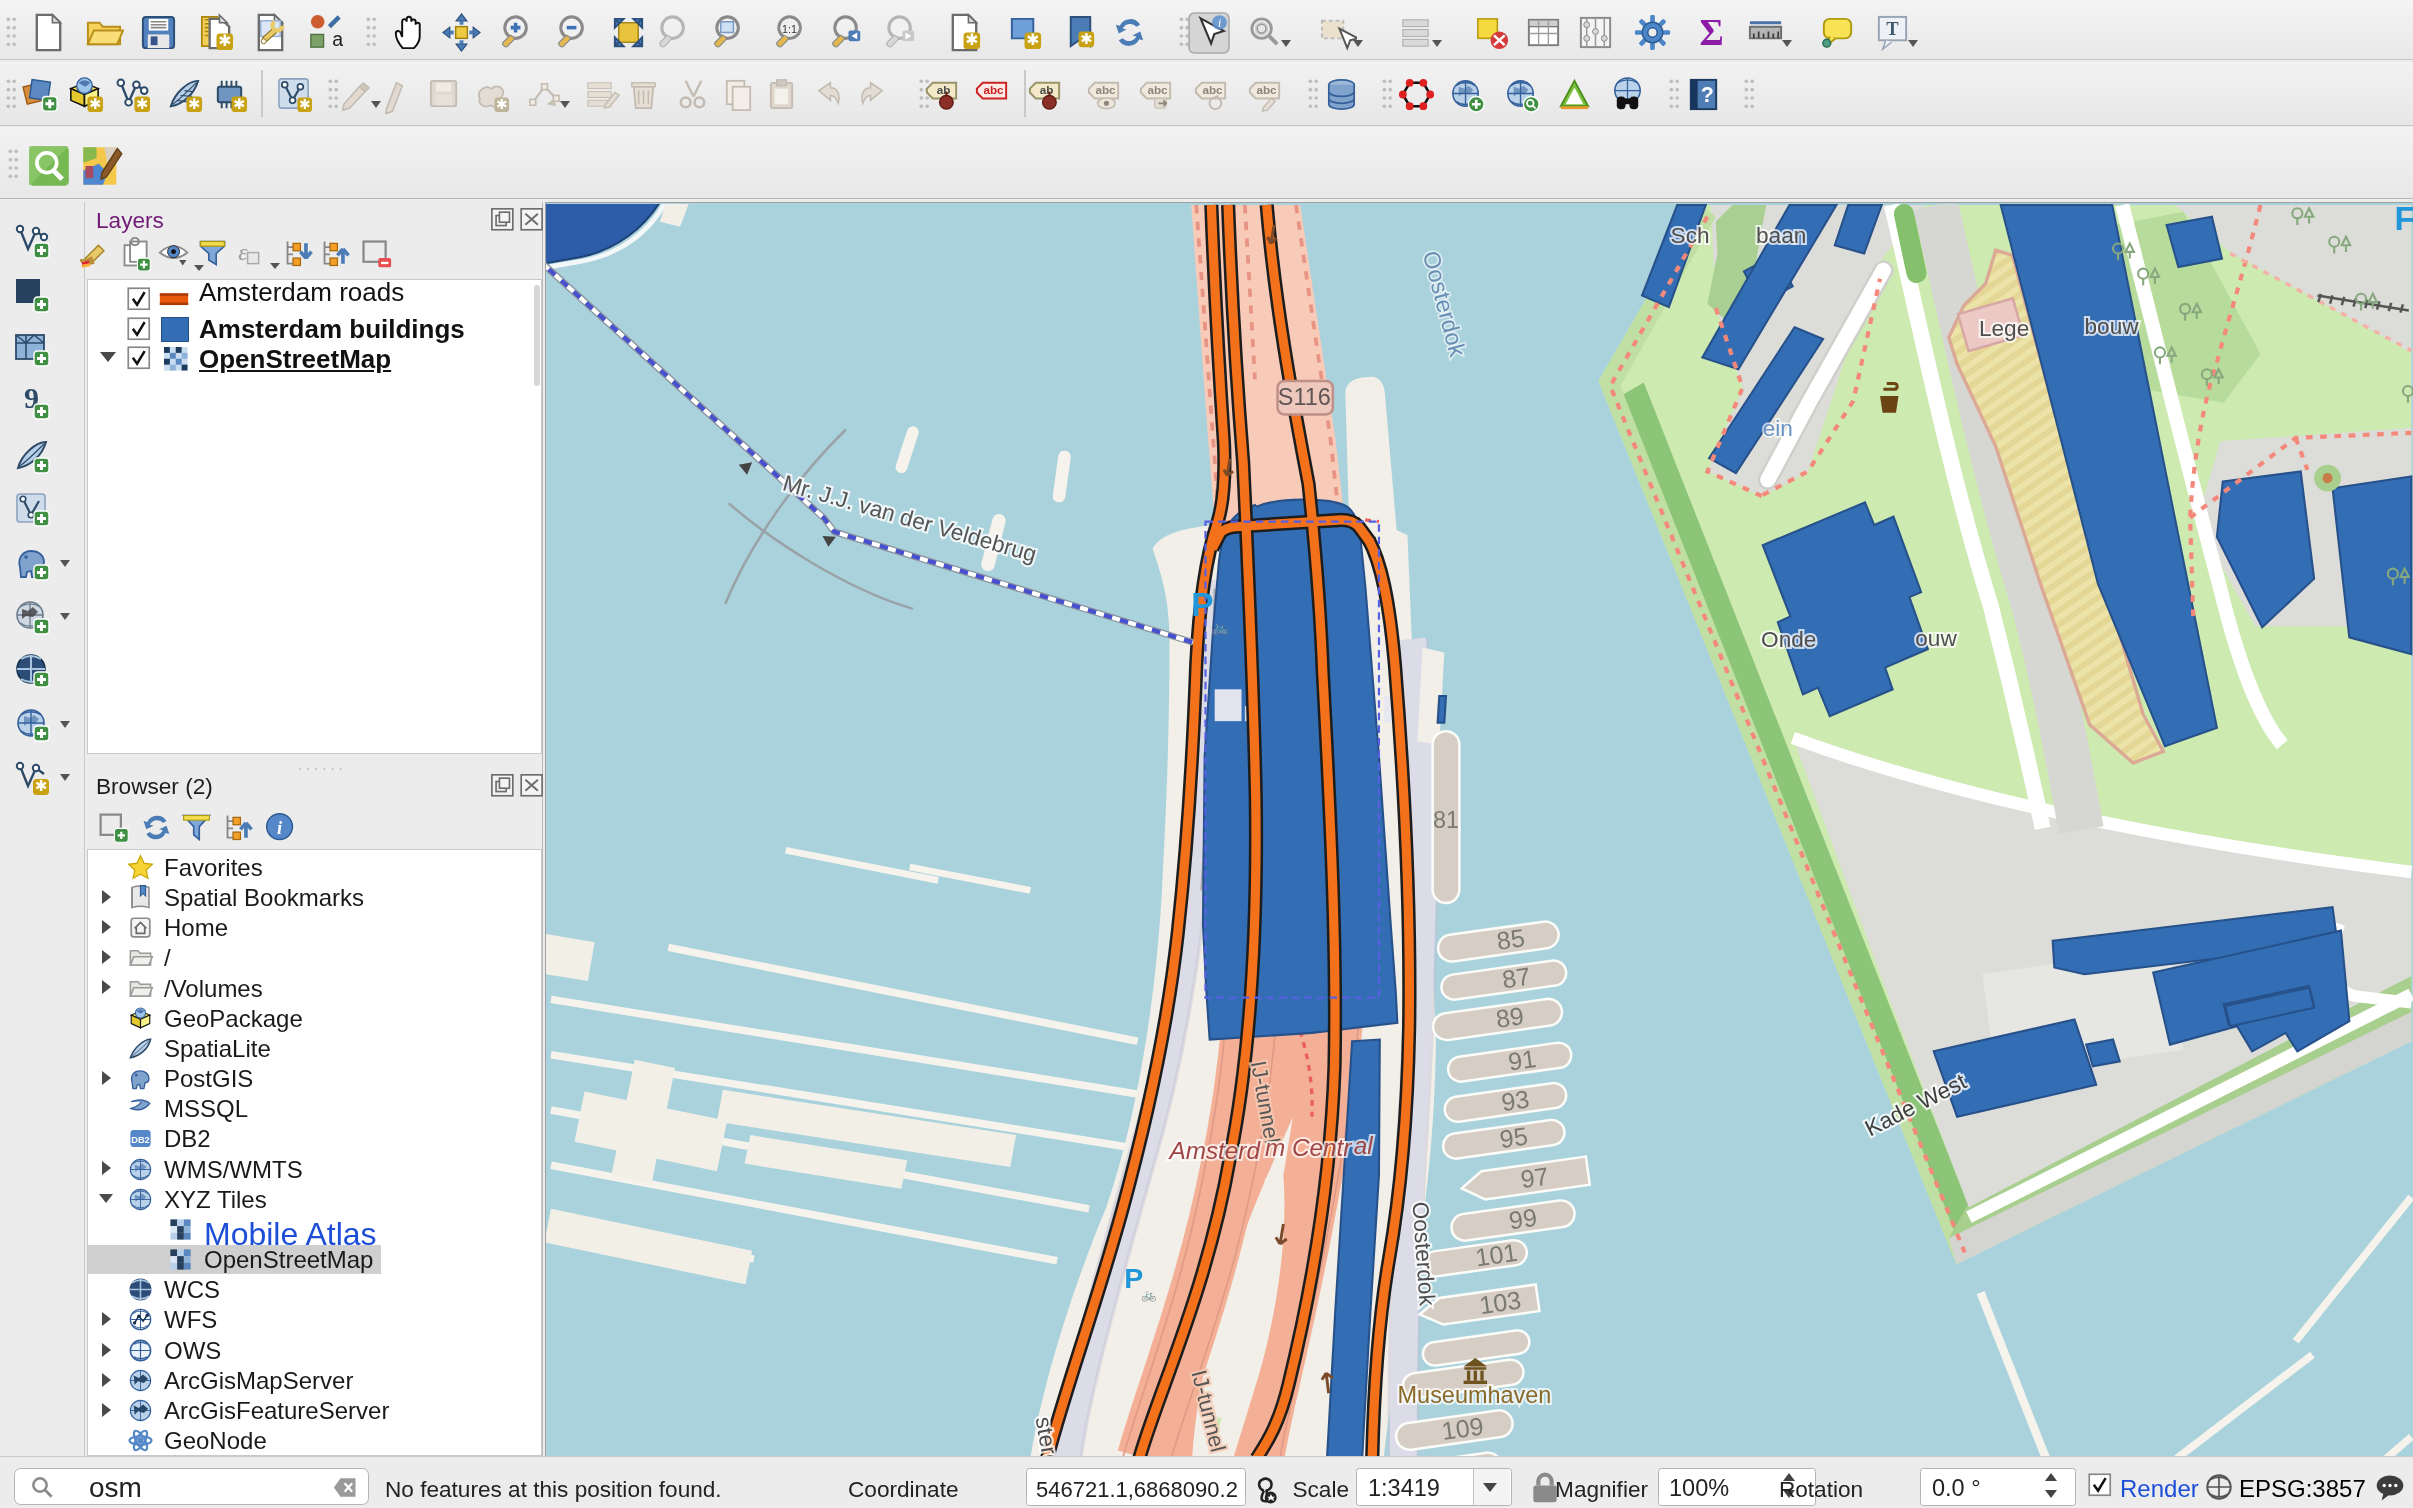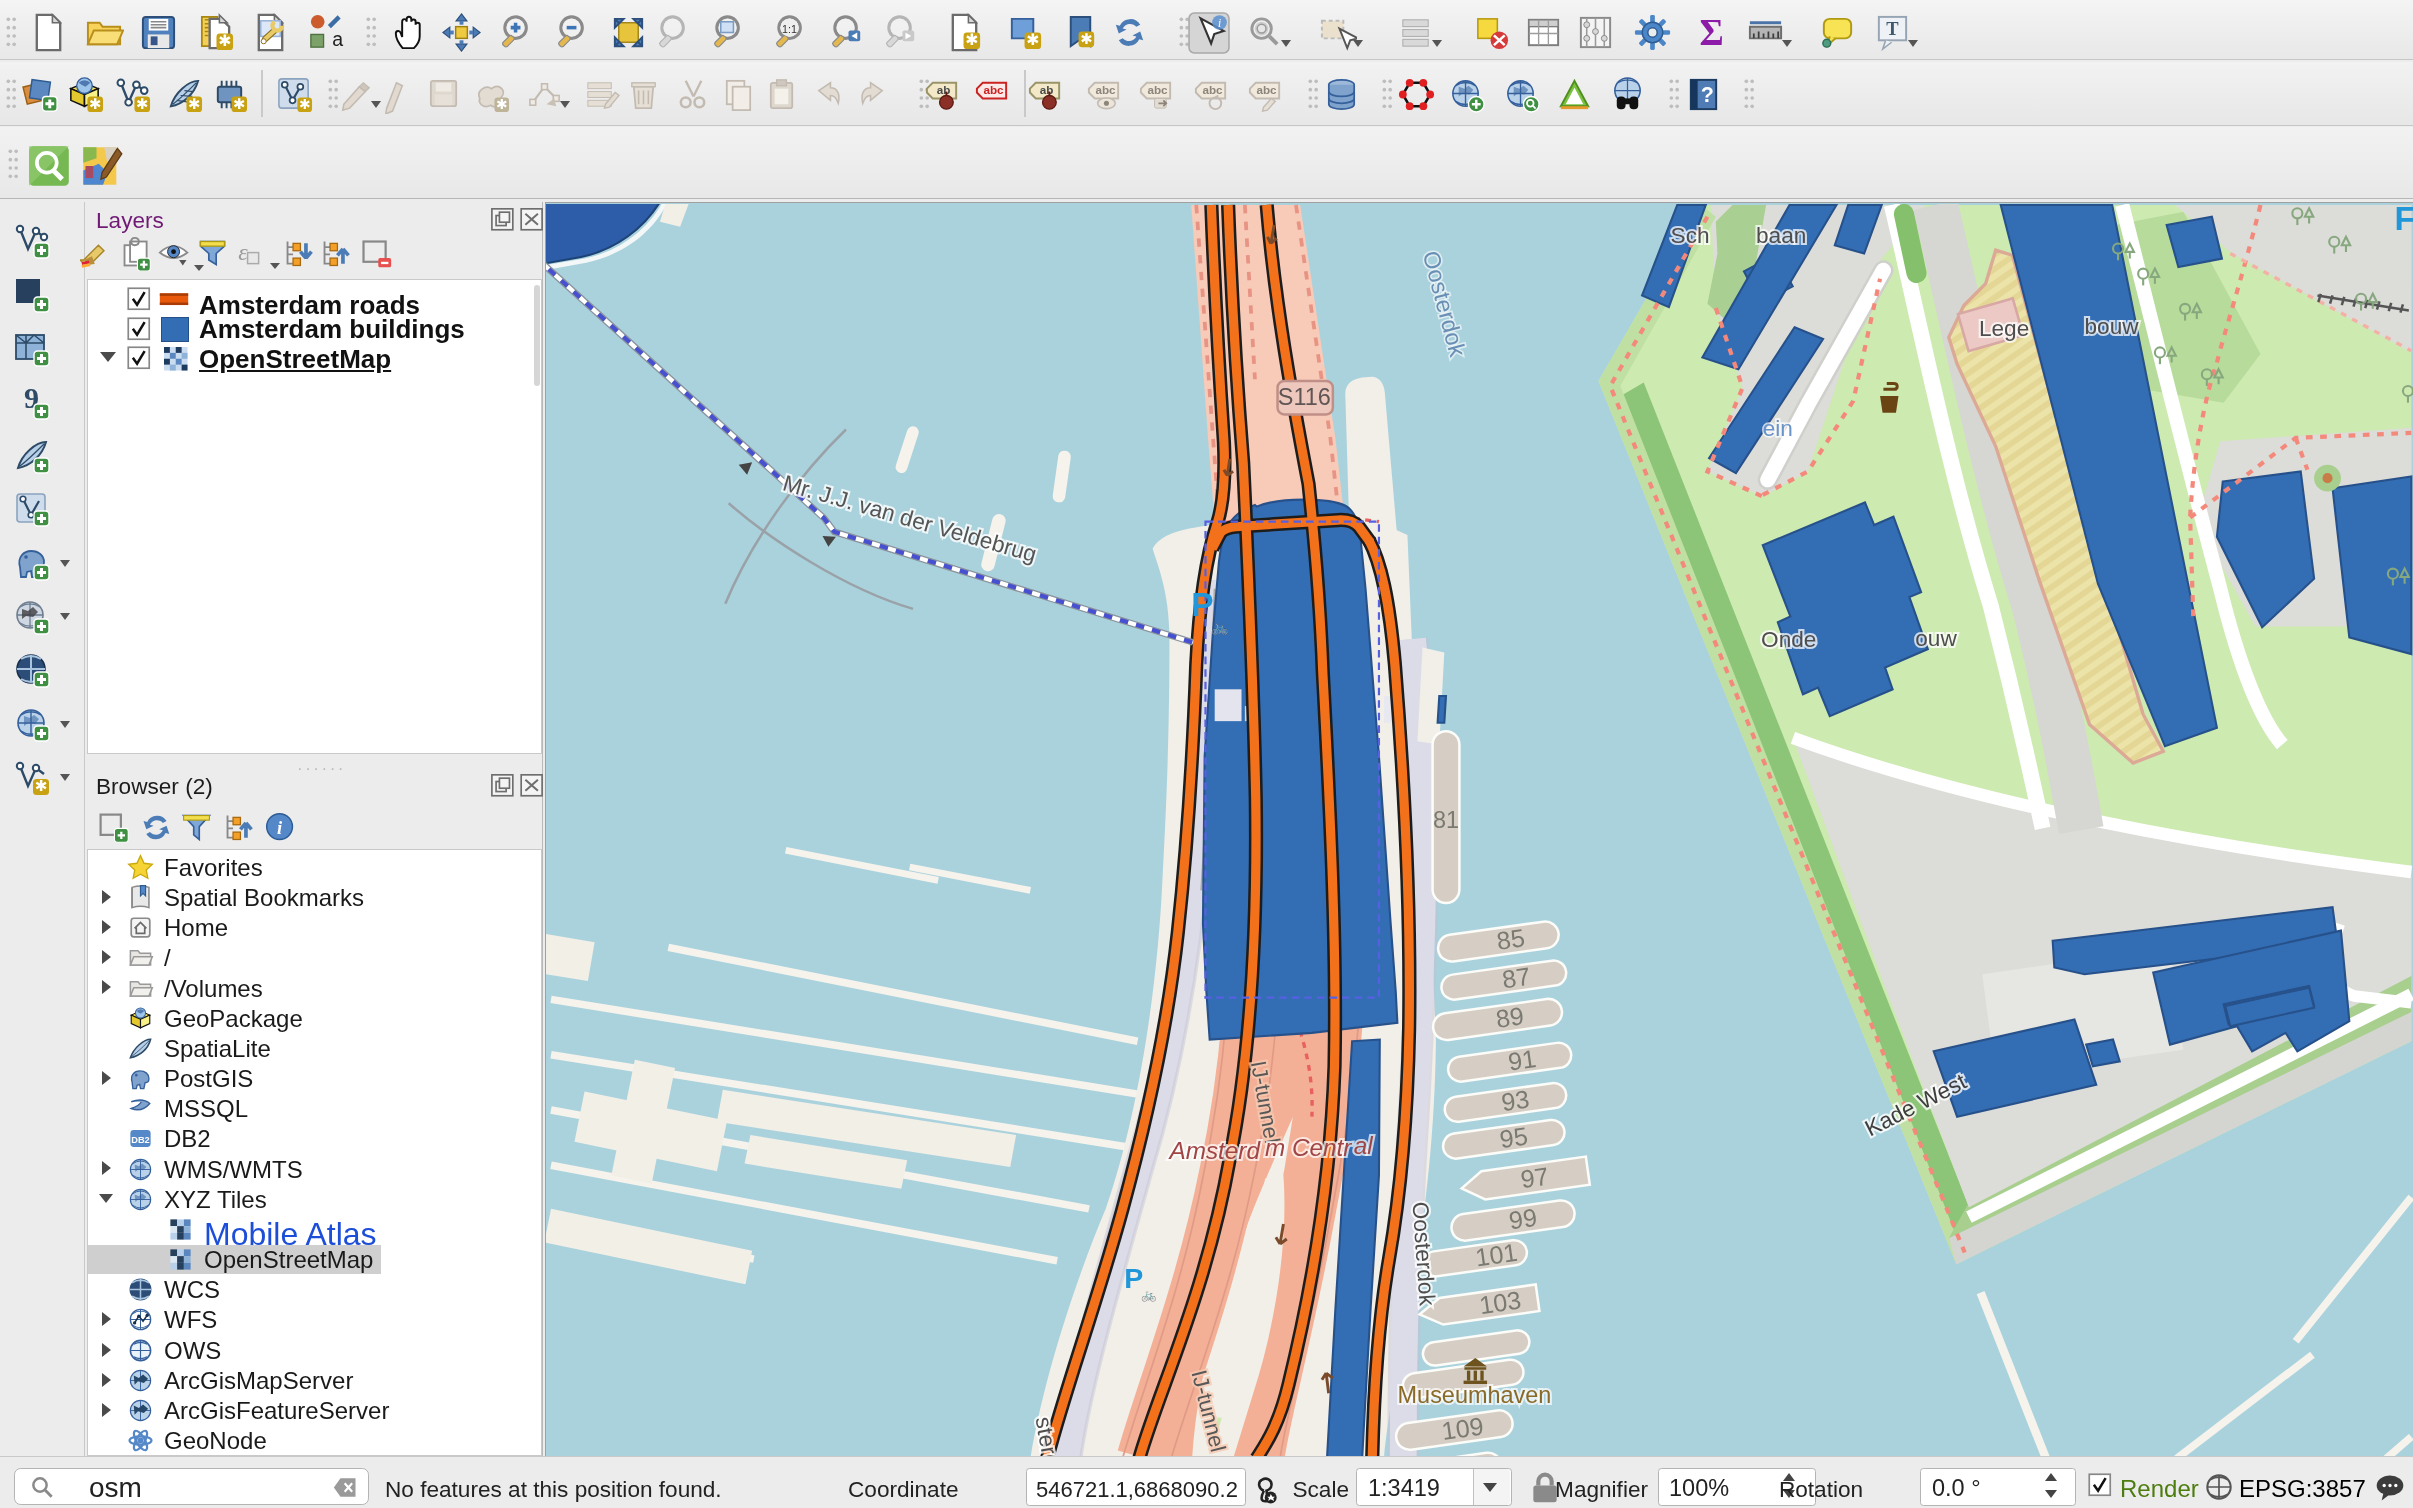--- a/index.html
+++ b/index.html
@@ -725,21 +725,21 @@
 <div class="abs" style="left:534px;top:285px;width:5.9px;height:101px;background:#d6d6d6;border-radius:3.4px"></div>
 <svg style="position:absolute;left:127px;top:287px" width="23.5" height="23.5" viewBox="0 0 28 28">
     <rect x="1.5" y="1.5" width="25" height="25" fill="#fff" stroke="#878787" stroke-width="2"></rect>
     <path d="M7 14 l5 7 L21 6" stroke="#111" stroke-width="3" fill="none"></path>
   </svg>
 <svg style="position:absolute;left:159px;top:290px" width="30" height="18.4" viewBox="0 0 36 22">
     <rect x="1" y="4" width="34" height="14" fill="#e8590c"></rect>
     <rect x="1" y="4" width="34" height="3" fill="#a83c04"></rect>
     <rect x="1" y="15" width="34" height="3" fill="#a83c04"></rect>
   </svg>
-<div class="abs" style="left:199px;top:290px;font-size:26px;font-weight:bold;color:#111">Amsterdam roads</div>
+<div class="abs" style="left:199px;top:277px;font-size:26px;font-weight:normal;color:#111">Amsterdam roads</div>
 <svg style="position:absolute;left:127px;top:317px" width="23.5" height="23.5" viewBox="0 0 28 28">
     <rect x="1.5" y="1.5" width="25" height="25" fill="#fff" stroke="#878787" stroke-width="2"></rect>
     <path d="M7 14 l5 7 L21 6" stroke="#111" stroke-width="3" fill="none"></path>
   </svg>
 <div class="abs" style="left:161px;top:317px;width:28px;height:25px;background:#336eb5;border:0.8px solid #24508a"></div>
 <div class="abs" style="left:199px;top:314px;font-size:26px;font-weight:bold;color:#111">Amsterdam buildings</div>
 <div class="abs" style="left:100px;top:352px;width:0;height:0;border-left:8.4px solid transparent;border-right:8.4px solid transparent;border-top:10px solid #4a4a4a"></div>
 <svg style="position:absolute;left:127px;top:346px" width="23.5" height="23.5" viewBox="0 0 28 28">
     <rect x="1.5" y="1.5" width="25" height="25" fill="#fff" stroke="#878787" stroke-width="2"></rect>
     <path d="M7 14 l5 7 L21 6" stroke="#111" stroke-width="3" fill="none"></path>
@@ -1232,21 +1232,21 @@
 <div class="abs" style="left:1783px;top:1490px;width:0;height:0;border-left:6.7px solid transparent;border-right:6.7px solid transparent;border-top:8.4px solid #444"></div>
 <div class="abs" style="left:1737px;top:1477px;width:168px;text-align:center;font-size:22.6px;color:#222">Rotation</div>
 <div class="abs" style="left:1920px;top:1468px;width:156px;height:38px;background:#fff;border:1.7px solid #b4b4b4;border-radius:3.4px"></div>
 <div class="abs" style="left:1932px;top:1475px;font-size:23.5px;color:#222">0.0 °</div>
 <div class="abs" style="left:2045px;top:1473px;width:0;height:0;border-left:6.7px solid transparent;border-right:6.7px solid transparent;border-bottom:8.4px solid #444"></div>
 <div class="abs" style="left:2045px;top:1490px;width:0;height:0;border-left:6.7px solid transparent;border-right:6.7px solid transparent;border-top:8.4px solid #444"></div>
 <svg style="position:absolute;left:2088px;top:1473px" width="23.5" height="23.5" viewBox="0 0 28 28">
     <rect x="1.5" y="1.5" width="25" height="25" fill="#fff" stroke="#878787" stroke-width="2"></rect>
     <path d="M7 14 l5 7 L21 6" stroke="#111" stroke-width="3" fill="none"></path>
   </svg>
-<div class="abs" style="left:2120px;top:1475px;font-size:24px;color:#4d7c0f">Render</div>
+<div class="abs" style="left:2120px;top:1475px;font-size:24px;color:#1d4ed8">Render</div>
 <svg class="abs" style="left:2204px;top:1472px" width="30" height="30" viewBox="0 0 36 36">
     <circle cx="18" cy="18" r="14" fill="none" stroke="#555" stroke-width="2.5"></circle>
     <path d="M4 18 h28 M18 4 v28 M8 9 a20 20 0 0 1 20 0 M8 27 a20 20 0 0 0 20 0" stroke="#555" stroke-width="2" fill="none"></path>
   </svg>
 <div class="abs" style="left:2239px;top:1475px;font-size:24px;color:#000000">EPSG:3857</div>
 <svg class="abs" style="left:2373px;top:1473px" width="34" height="30" viewBox="0 0 40 36">
     <ellipse cx="20" cy="15" rx="16" ry="12" fill="#3c3c3c"></ellipse>
     <path d="M12 25 l-2 8 9 -7" fill="#3c3c3c"></path>
     <circle cx="13" cy="15" r="2" fill="#fff"></circle>
     <circle cx="20" cy="15" r="2" fill="#fff"></circle>

